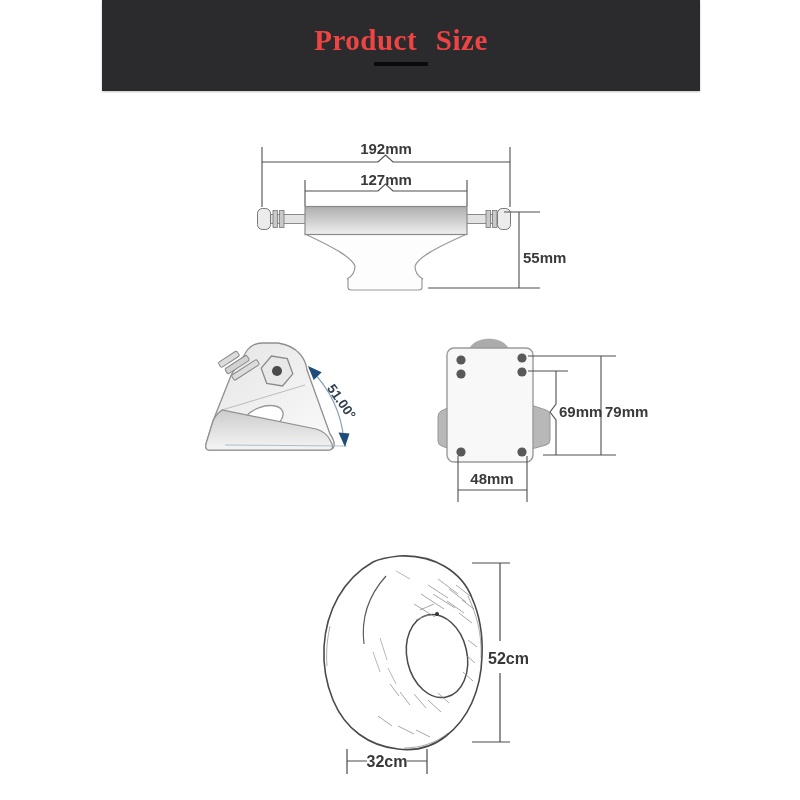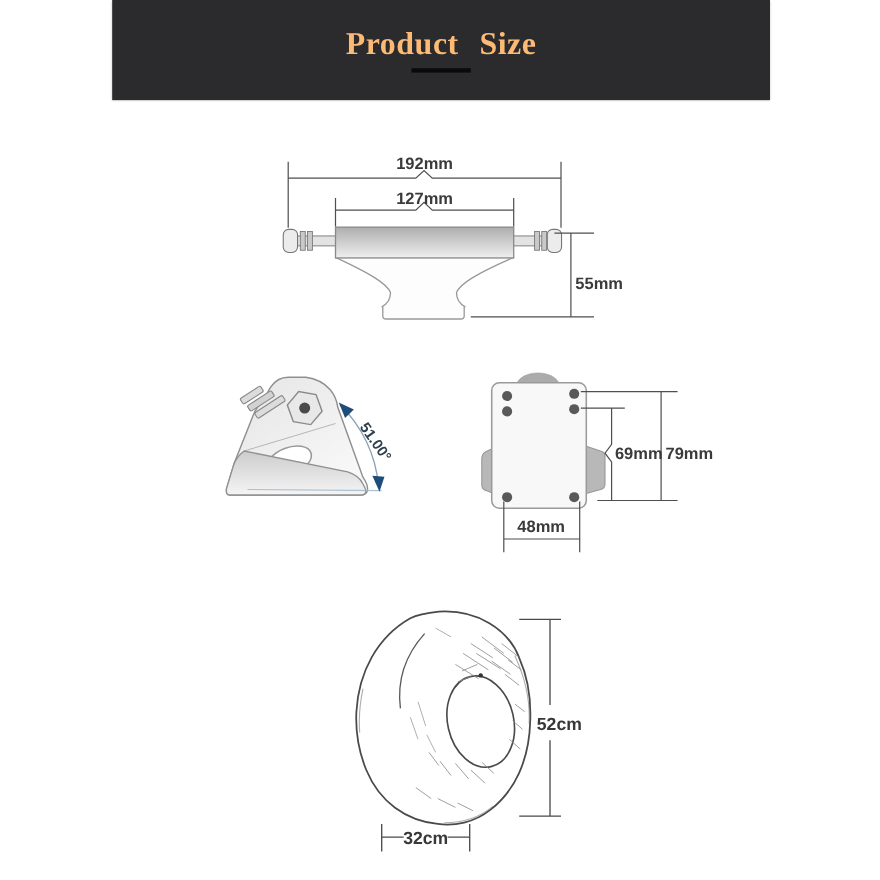--- a/index.html
+++ b/index.html
@@ -1,20 +1,20 @@
 <!DOCTYPE html>
 <html><head>
 <meta charset="utf-8">
 <style>
   html,body{margin:0;padding:0;background:#fff;}
   .page{position:relative;width:800px;height:800px;background:#ffffff;overflow:hidden;
         font-family:"Liberation Sans",sans-serif;}
   .header{position:absolute;left:102px;top:0;width:598px;height:91px;background:#2b2b2d;
           box-shadow:0 1px 2px rgba(0,0,0,.25);}
-  .title{position:absolute;left:0;top:24px;width:100%;text-align:center;color:#fdba74;
+  .title{position:absolute;left:0;top:24px;width:100%;text-align:center;color:#ef4444;
          font-family:"Liberation Serif",serif;font-size:29px;font-weight:600;
          letter-spacing:.5px;word-spacing:11px;}
   .title-underline{position:absolute;left:50%;margin-left:-27px;top:62px;width:54px;height:4px;
                    background:#0a0a0a;}
   svg.diagram{position:absolute;left:0;top:0;width:800px;height:800px;}
   .dl{stroke:#4f4f4f;stroke-width:1.1;fill:none;}
   .dl2{stroke:#4a4a4a;stroke-width:1.2;fill:none;}
   .dim{font-family:"Liberation Sans",sans-serif;font-size:15px;font-weight:600;fill:#3a3a3a;}
   .dimlg{font-family:"Liberation Sans",sans-serif;font-size:16px;font-weight:600;fill:#383838;}
   .mid{text-anchor:middle;}

